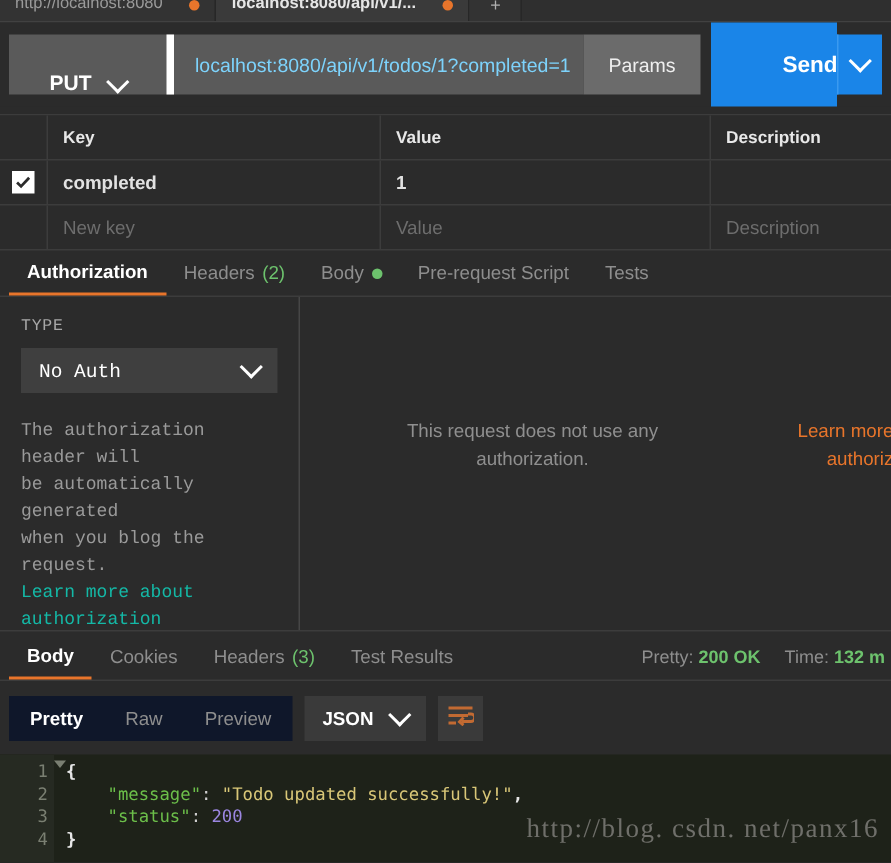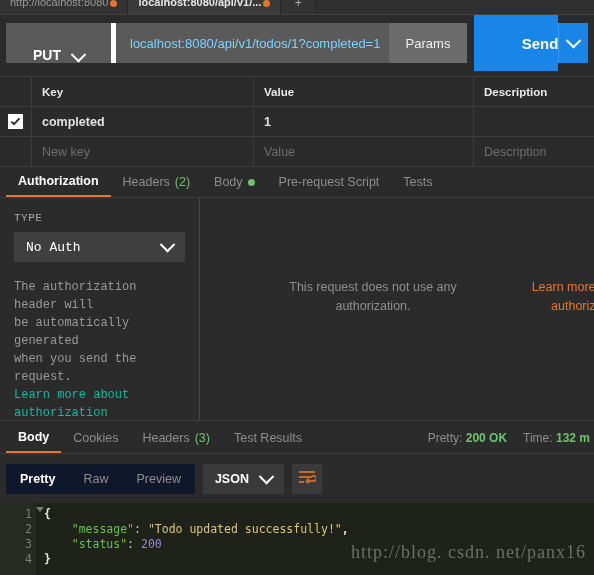--- a/index.html
+++ b/index.html
@@ -24,21 +24,21 @@
     background: #333333;
     border-bottom: 1px solid #414141;
     display: flex;
     align-items: flex-end;
     overflow: hidden;
   }
   .tab {
     height: 14px;
     display: flex;
     align-items: center;
-    gap: 2px;
+    gap: 18px;
     padding: 0 10px;
     font-size: 11px;
     color: #9a9a9a;
     border-right: 1px solid #272727;
     background: #333333;
     white-space: nowrap;
     box-sizing: border-box;
     overflow: hidden;
   }
   .tab .tlabel {
@@ -265,21 +265,21 @@
     display: block;
     line-height: 18px;
   }
   .auth-right {
     flex: 1 1 auto;
     position: relative;
     box-sizing: border-box;
   }
   .auth-center-msg {
     position: absolute;
-    left: 58px; top: 80px;
+    left: 40px; top: 80px;
     width: 230px;
     text-align: center;
     color: #8f8f8f;
     font-size: 12.5px;
     line-height: 19px;
   }
   .auth-right-link {
     position: absolute;
     right: -12px; top: 80px;
     width: 110px;
@@ -506,21 +506,21 @@
 <div class="authpanel">
   <div class="auth-left">
     <div class="type-label">TYPE</div>
     <div class="type-select">
       <span>No Auth</span>
       <span class="caret-thin"></span>
     </div>
     <div class="auth-note">
       <div>The authorization header will</div>
       <div>be automatically generated</div>
-      <div>when you send the request.</div>
+      <div>when you blog the request.</div>
       <a class="link-orange">Learn more about</a>
       <a class="link-orange">authorization</a>
     </div>
   </div>
   <div class="auth-right">
     <div class="auth-center-msg">
       <div>This request does not use any</div>
       <div>authorization.</div>
     </div>
     <div class="auth-right-link">

